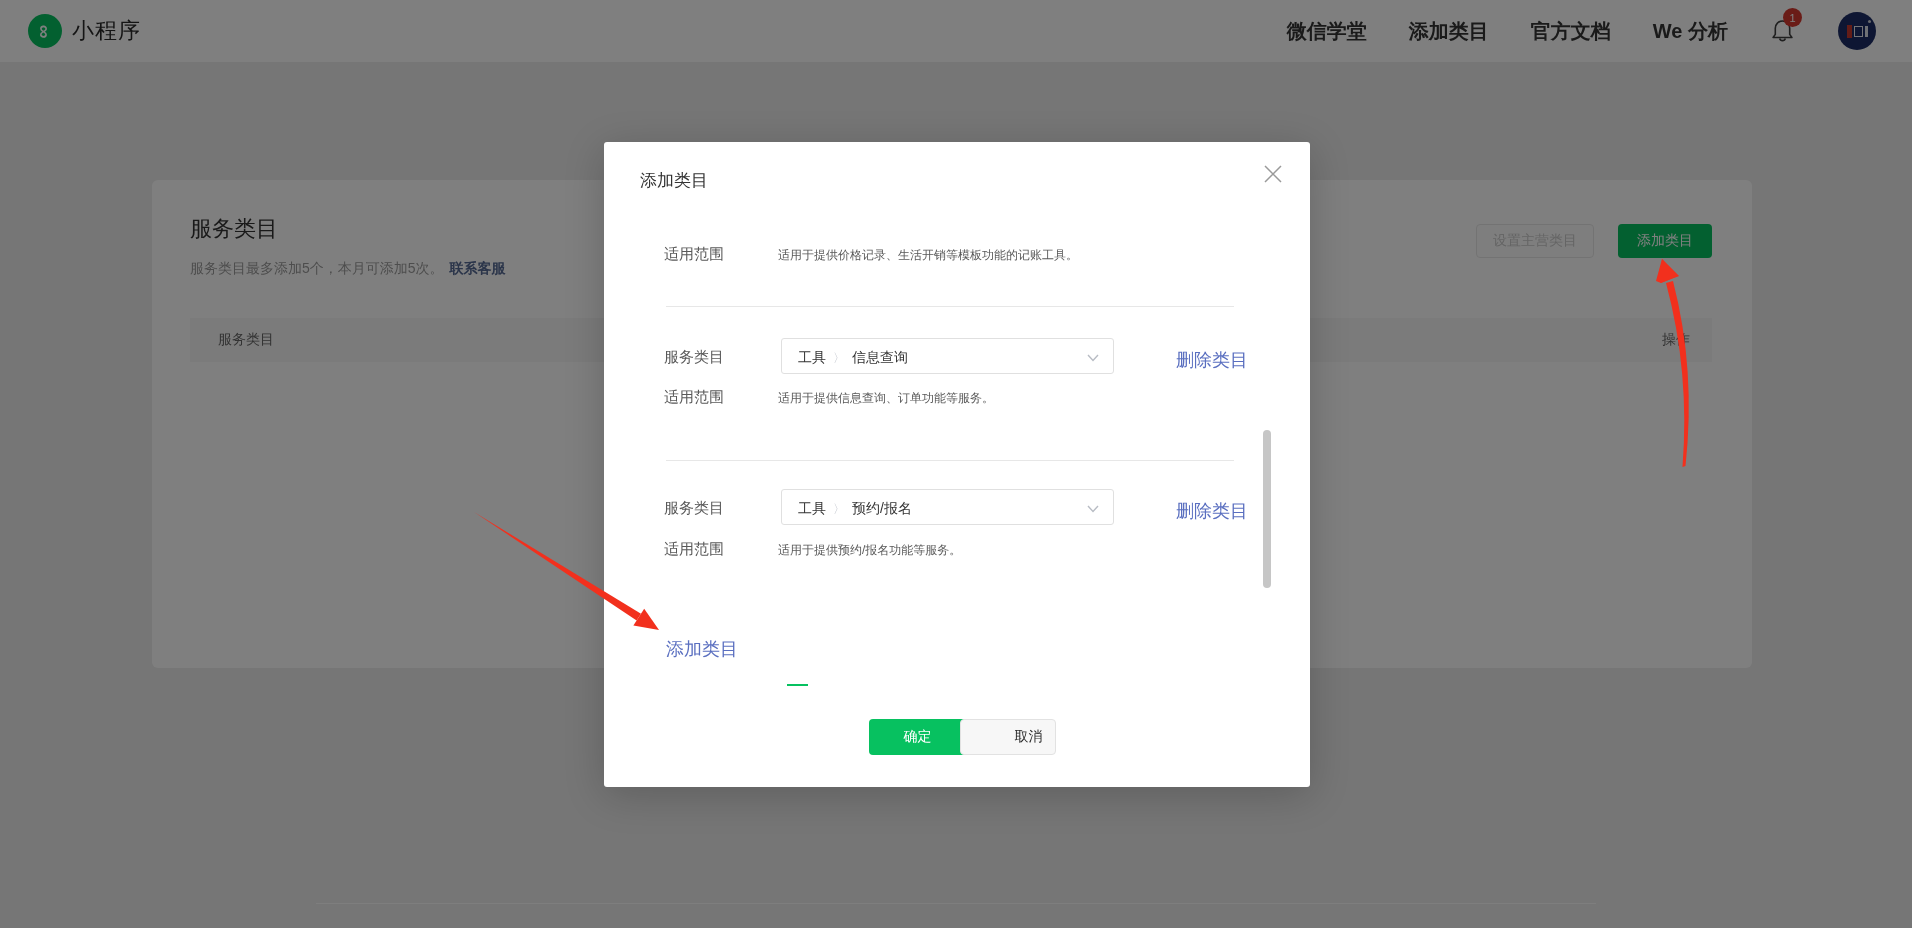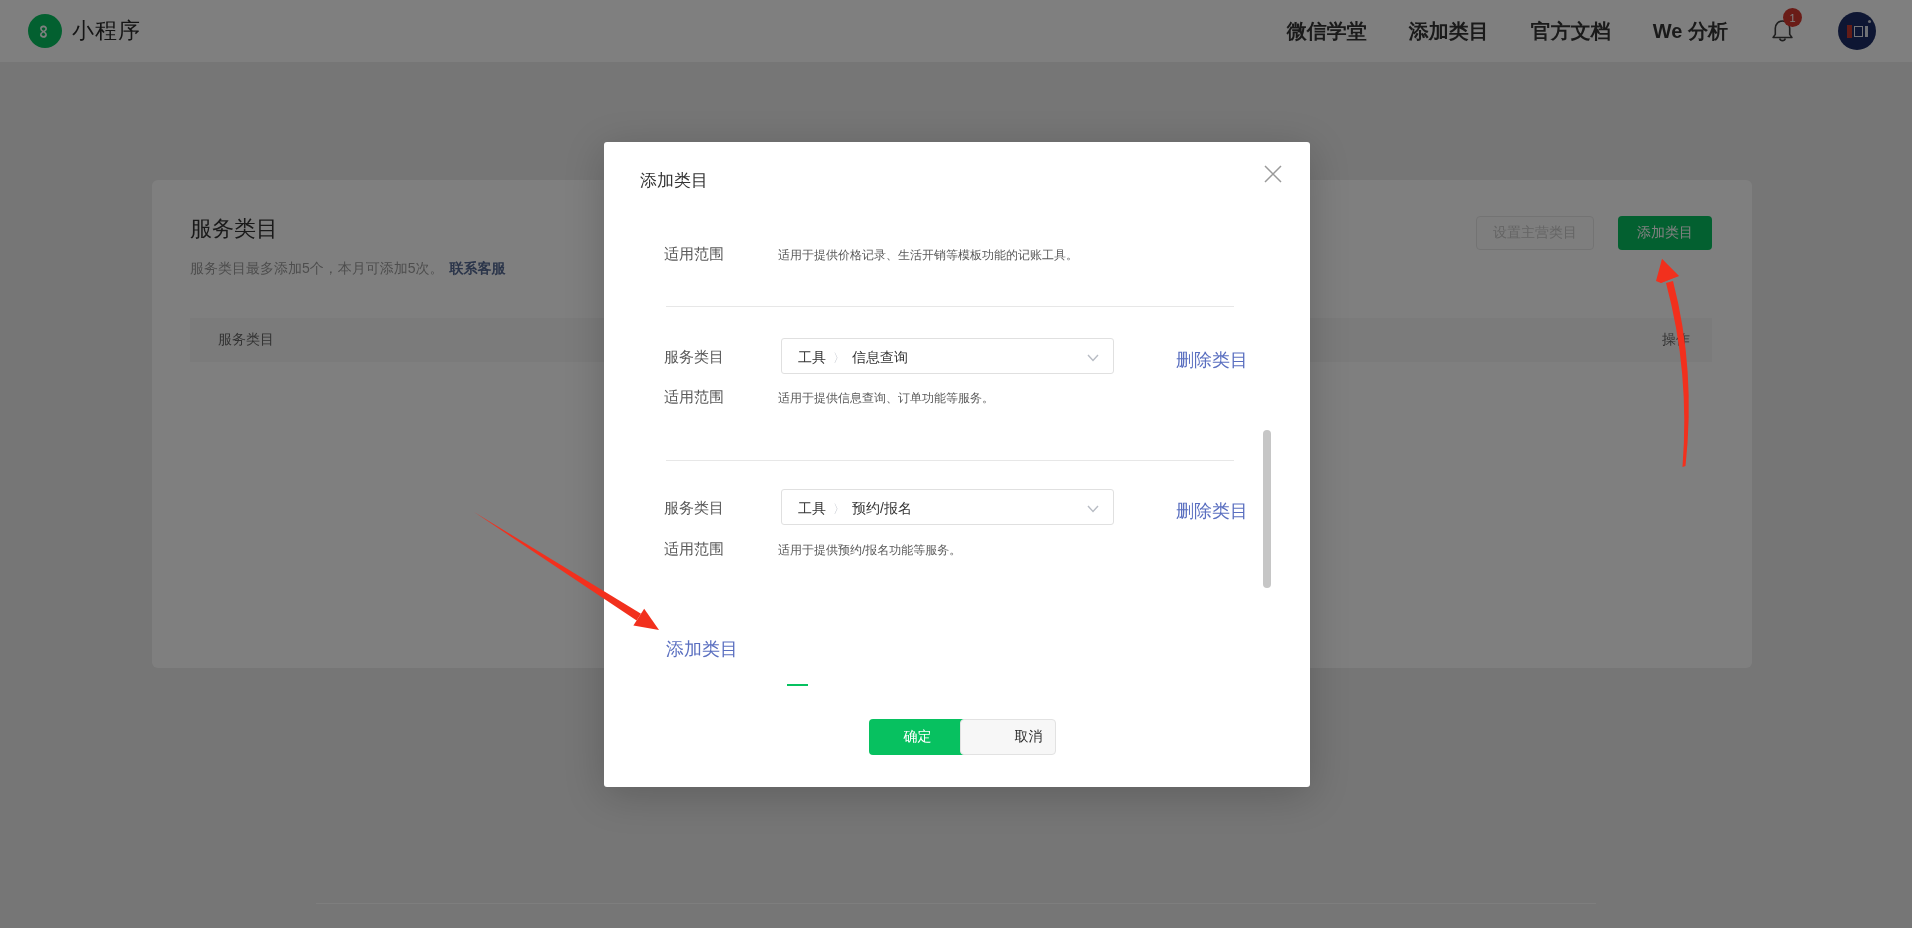--- a/index.html
+++ b/index.html
@@ -23,21 +23,21 @@
   .avatar .red-mark { position:absolute; left:9px; top:13px; width:5px; height:13px; background:#c6392f; }
   .avatar .white-mark1 { position:absolute; left:16px; top:14px; width:9px; height:11px; border:1.5px solid #e8e8ee; }
   .avatar .white-mark2 { position:absolute; left:27px; top:14px; width:3px; height:11px; background:#dfe2ea; }
   .avatar .dot { position:absolute; right:5px; top:8px; width:3px; height:3px; border-radius:50%; background:#cfd3dd; }
 
   
   .card { position:absolute; left:152px; top:180px; width:1600px; height:488px; background:#ffffff; border-radius:6px; }
   .page-title { position:absolute; left:38px; top:34px; font-size:22px; font-weight:500; color:#353535; }
   .page-sub { position:absolute; left:38px; top:80px; font-size:14px; color:#9b9b9b; }
   .contact-link { color:#576b95; font-weight:600; text-decoration:none; cursor:pointer; margin-left:6px; }
-  .card-actions { position:absolute; top:36px; right:40px; display:flex; gap:24px; }
+  .card-actions { position:absolute; top:44px; right:40px; display:flex; gap:24px; }
   .btn { height:34px; border-radius:4px; font-size:14px; cursor:pointer; border:none; }
   .btn-ghost { background:#fdfdfd; border:1px solid #e7e7e7; color:#c9c9c9; padding:0 16px; }
   .btn-green { background:#07c160; color:#ffffff; padding:0 19px; }
   .thead { position:absolute; left:38px; top:138px; width:1522px; height:44px; background:#f6f6f6;
            display:flex; align-items:center; justify-content:space-between; padding:0 22px 0 28px;
            font-size:14px; color:#666; }
   .footer-line { position:absolute; left:316px; top:903px; width:1280px; height:1px; background:rgba(255,255,255,0.85); }
 
   
   .overlay { position:absolute; inset:0; background:rgba(0,0,0,0.5); z-index:10; }

